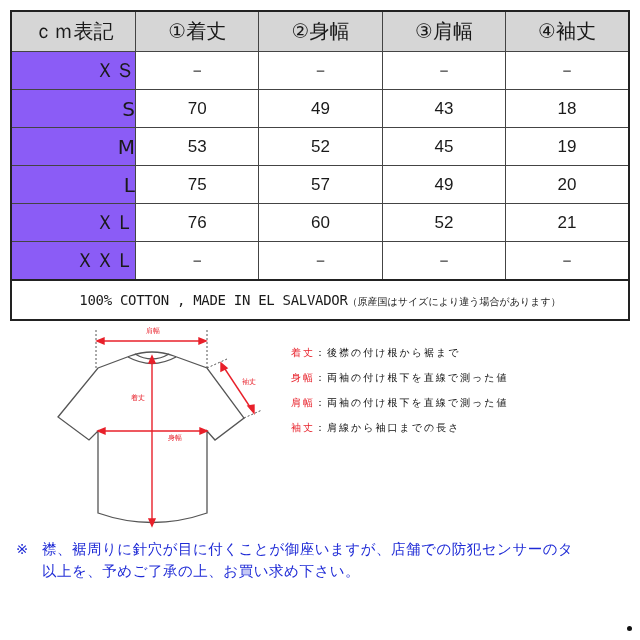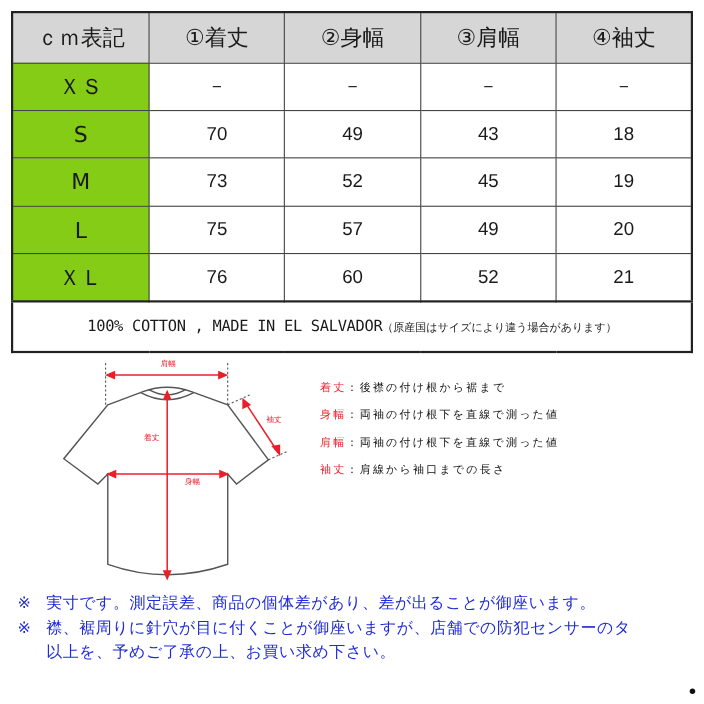--- a/index.html
+++ b/index.html
@@ -3,21 +3,21 @@
 <meta charset="utf-8">
 <style>
   html, body { margin:0; padding:0; background:#ffffff; }
   body { width:640px; height:640px; position:relative; overflow:hidden;
          font-family: "DejaVu Sans", "Liberation Sans", sans-serif; color:#111; }
   .size-table { position:absolute; left:10px; top:10px; width:620px; height:311px;
                 border:2px solid #222; box-sizing:border-box; border-collapse:collapse; table-layout:fixed; }
   .size-table td, .size-table th { border:1px solid #444; text-align:center; padding:0;
                 font-weight:normal; font-size:20px; color:#1a1a1a; }
   .size-table th { background:#d6d6d6; height:39px; }
-  .size-table td.label { background:#84cc16; }
+  .size-table td.label { background:#8b5cf6;text-align:right; }
   .size-table td.num { background:#ffffff; font-family:"Liberation Sans Narrow","Liberation Sans", sans-serif; font-size:17px; }
   .size-table tr.row td { height:37px; }
   .size-table .col0 { width:123px; }
   .size-table td.footer { height:38px; border-top:2px solid #222; background:#fff;
                 font-family:"DejaVu Sans Mono","Liberation Mono", monospace; font-size:14px; letter-spacing:-0.3px;border-radius:12px; }
   .footer .note { font-size:10px; font-family:"DejaVu Sans", sans-serif; letter-spacing:0; }
   .shirt { position:absolute; left:40px; top:322px; width:240px; height:215px; }
   .legend { position:absolute; left:291px; top:340px; }
   .legend .line { font-size:10px; line-height:25px; height:25px; color:#111; letter-spacing:2px; white-space:nowrap; }
   .legend .term { color:#e8202a; }
@@ -48,38 +48,45 @@
   </tr>
   <tr class="row">
     <td class="label">S</td>
     <td class="num">70</td>
     <td class="num">49</td>
     <td class="num">43</td>
     <td class="num">18</td>
   </tr>
   <tr class="row">
     <td class="label">M</td>
-    <td class="num">73</td>
+    <td class="num">53</td>
     <td class="num">52</td>
     <td class="num">45</td>
     <td class="num">19</td>
   </tr>
   <tr class="row">
     <td class="label">L</td>
     <td class="num">75</td>
     <td class="num">57</td>
     <td class="num">49</td>
     <td class="num">20</td>
   </tr>
   <tr class="row">
     <td class="label">ＸＬ</td>
     <td class="num">76</td>
     <td class="num">60</td>
     <td class="num">52</td>
     <td class="num">21</td>
+  </tr>
+  <tr class="row">
+    <td class="label">ＸＸＬ</td>
+    <td class="num">－</td>
+    <td class="num">－</td>
+    <td class="num">－</td>
+    <td class="num">－</td>
   </tr>
   <tr>
     <td class="footer" colspan="5">
       <span>100% COTTON , MADE IN  EL SALVADOR</span><span class="note">（原産国はサイズにより違う場合があります）</span>
     </td>
   </tr>
 </tbody>
   </table>
 
 <svg class="shirt" viewBox="40 322 240 215" width="240" height="215">
@@ -130,18 +137,17 @@
   </div>
   <div class="line">
     <span class="term">肩幅</span><span>：</span><span>両袖の付け根下を直線で測った値</span>
   </div>
   <div class="line">
     <span class="term">袖丈</span><span>：</span><span>肩線から袖口までの長さ</span>
   </div>
 </div>
 
 <div class="notes">
-  <div class="line"><span class="mark">※</span><span>実寸です。測定誤差、商品の個体差があり、差が出ることが御座います。</span></div>
   <div class="line"><span class="mark">※</span><span>襟、裾周りに針穴が目に付くことが御座いますが、店舗での防犯センサーのタ</span></div>
   <div class="line indent">以上を、予めご了承の上、お買い求め下さい。</div>
 </div>
 
 <div class="dot"></div>
 
 </body></html>

